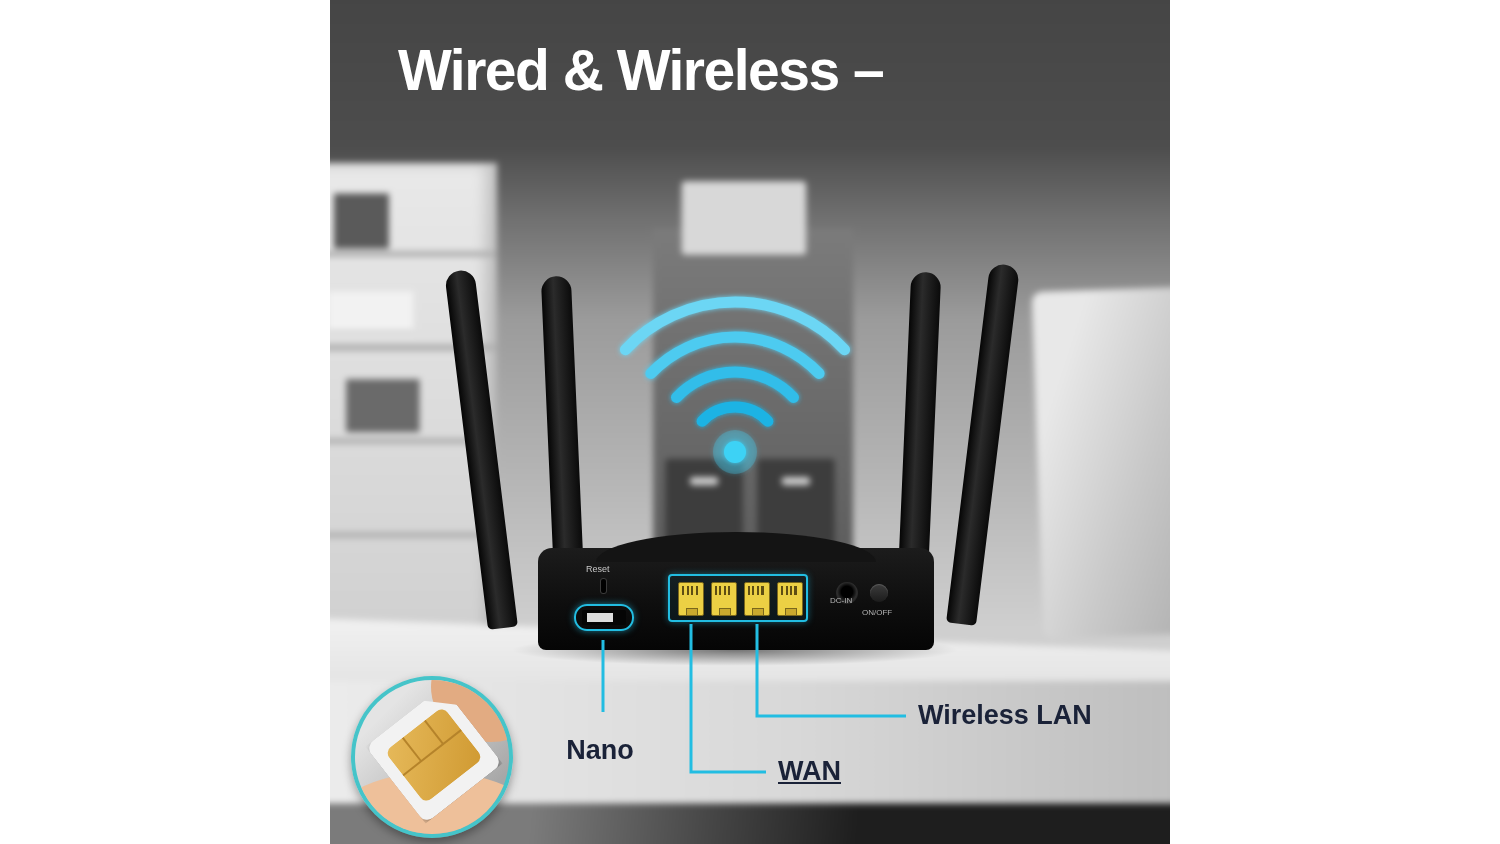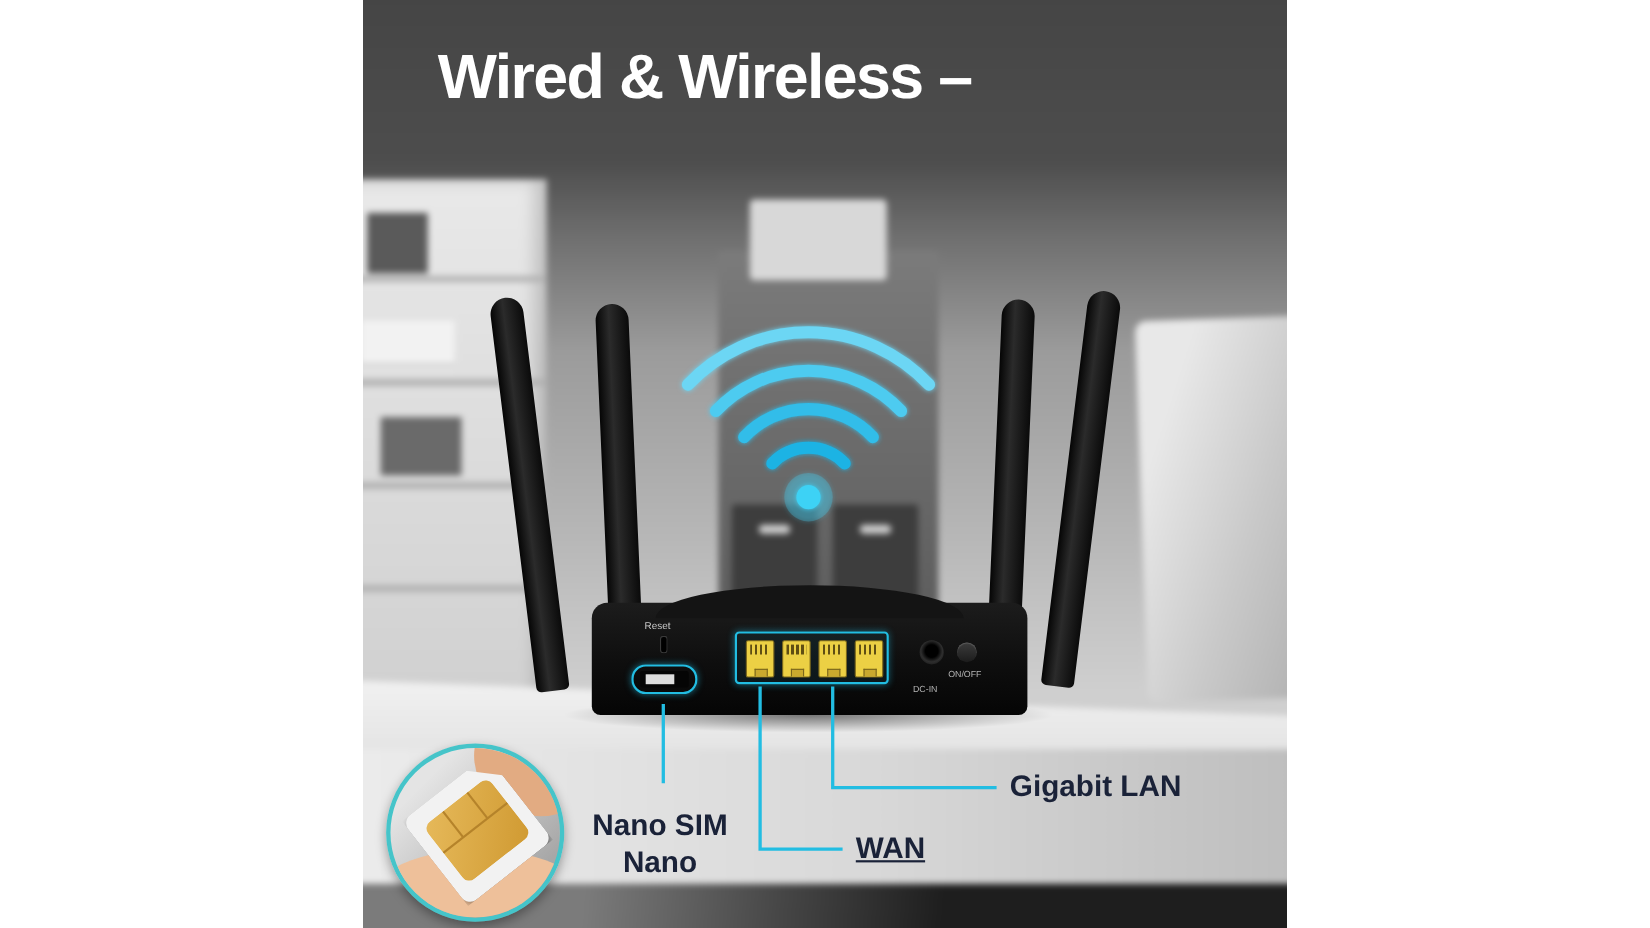--- a/index.html
+++ b/index.html
@@ -79,21 +79,21 @@
     border-radius:4px;background:rgba(34,189,226,.07);box-shadow:0 0 7px rgba(34,189,226,.45);}
   .eth-port{top:34px;width:26px;height:34px;background:var(--port-yellow);
     border:1px solid #7a671c;border-radius:2px;}
   .eth-port::before{content:"";position:absolute;left:3px;right:3px;top:3px;height:9px;
     background:repeating-linear-gradient(90deg,#5f4e13 0 2px,var(--port-yellow) 2px 4.5px);}
   .eth-port::after{content:"";position:absolute;left:7px;bottom:0;width:10px;height:6px;
     background:#c9a92e;border:1px solid #7a671c;border-bottom:none;}
   .eth-port.p1{left:140px}.eth-port.p2{left:173px}.eth-port.p3{left:206px}.eth-port.p4{left:239px}
   .dc-port{left:298px;top:34px;width:22px;height:22px;border-radius:50%;
     background:radial-gradient(circle at 50% 45%,#000 35%,#2e2e2e 60%,#0a0a0a);}
-  .dc-label{left:292px;top:74px;font-size:8px;color:#b5b5b5;}
+  .dc-label{left:292px;top:48px;font-size:8px;color:#b5b5b5;}
   .pwr-btn{left:332px;top:36px;width:18px;height:18px;border-radius:50%;
     background:linear-gradient(#3c3c3c,#1c1c1c);box-shadow:inset 0 1px 1px #5a5a5a;}
   .pwr-label{left:324px;top:60px;font-size:8px;color:#b5b5b5;}
 
   
   .callouts{position:absolute;left:0;top:0;width:840px;height:844px;pointer-events:none;}
   .callouts .cl{stroke:var(--accent);stroke-width:3;fill:none;}
   .label{position:absolute;color:var(--label-text);font-size:27px;font-weight:700;}
   .label-nano{left:188px;top:734px;width:164px;text-align:center;line-height:1.25;}
   .label-nano span{display:block;}
@@ -188,25 +188,24 @@
       <span class="pwr-label">ON/OFF</span>
     </div>
 
     <svg class="callouts" viewBox="0 0 840 844">
       <line class="cl" x1="273" y1="640" x2="273" y2="712"></line>
       <polyline class="cl" points="361,624 361,772 436,772"></polyline>
       <polyline class="cl" points="427,624 427,716 576,716"></polyline>
     </svg>
 
     <div class="label label-nano">
-      <span>Nano SIM</span>
       <span>Nano</span>
     </div>
     <div class="label label-wan">WAN</div>
-    <div class="label label-lan">Gigabit LAN</div>
+    <div class="label label-lan">Wireless LAN</div>
 
     <div class="sim-inset">
       <div class="finger f-top"></div>
       <div class="finger f-bottom"></div>
       <div class="sim-card">
         <div class="sim-gold"></div>
       </div>
     </div>
 
   </div>

